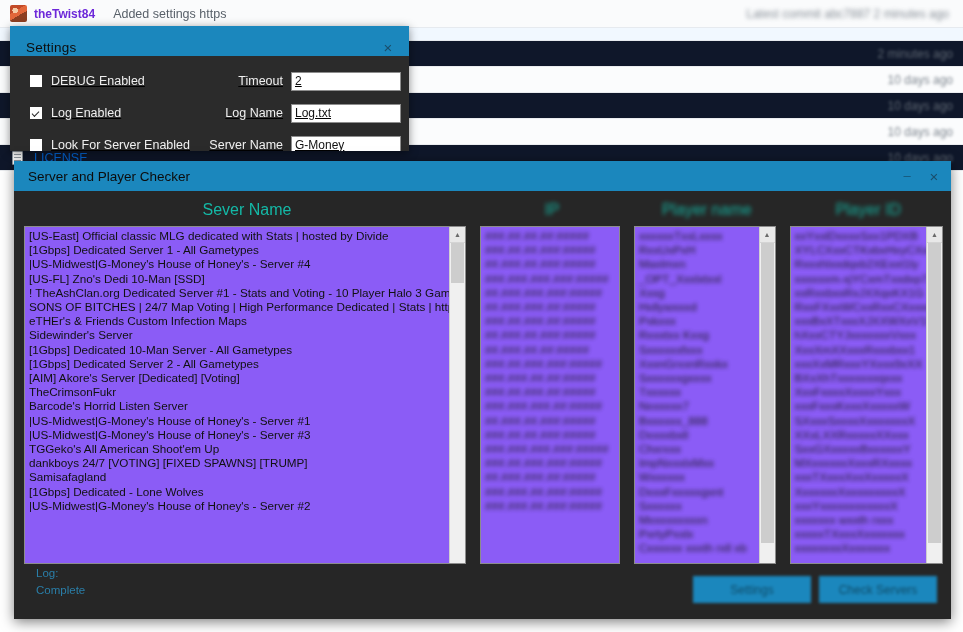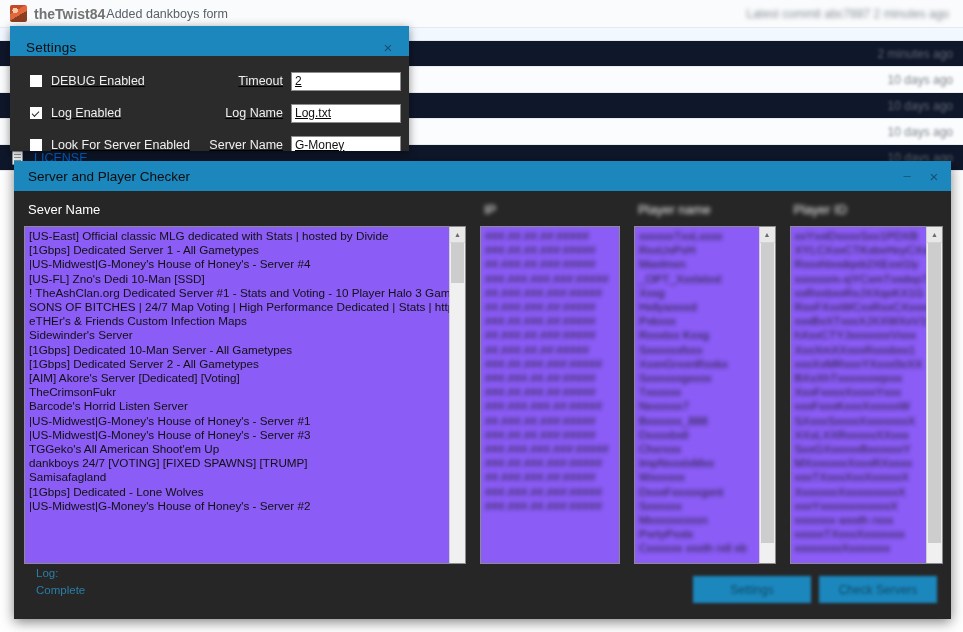--- a/index.html
+++ b/index.html
@@ -16,21 +16,21 @@
     position:absolute;left:0;top:0;width:963px;height:28px;
     background:#fafbfc;border-bottom:1px solid #e6eaef;
     display:flex;align-items:center;padding:0 10px;box-sizing:border-box;
   }
   .gh-avatar{
     width:17px;height:17px;border-radius:2px;flex:none;margin-right:7px;
     background:
       radial-gradient(circle at 30% 32%, #f4cba6 0 16%, transparent 17%),
       linear-gradient(150deg,#c24a28 0 34%,#e2673a 34% 58%,#8d3f22 58% 100%);
   }
-  .gh-user{font-size:14px;font-weight:bold;color:#737373;margin-right:1px;}
+  .gh-user{font-size:12px;font-weight:bold;color:#6d28d9;margin-right:18px;}
   .gh-msg{font-size:12.5px;color:#586069;}
   .gh-commit-right{
     margin-left:auto;font-size:12px;color:#6a737d;
     filter:blur(1.9px);opacity:.8;white-space:nowrap;padding-right:4px;
   }
   .gh-table{position:absolute;left:0;top:28px;width:963px;}
   .gh-head{
     height:12px;background:#f1f8ff;border-bottom:1px solid #e6eaef;
   }
   .gh-row{
@@ -119,22 +119,22 @@
   .win-main .title{font-size:13.5px;color:#0c0c0c;}
   .wmin{
     width:28px;height:24px;display:flex;align-items:flex-end;justify-content:center;
     color:#16577a;font-size:13px;padding-bottom:5px;box-sizing:border-box;
   }
   .main-body{position:relative;height:428px;}
 
   .cols{position:absolute;left:10px;top:8px;right:8px;display:flex;}
   .col{display:flex;flex-direction:column;}
   .col-h{
-    font-size:13px;color:#ffffff;height:27px;line-height:22px;
-    padding-left:4px;white-space:nowrap;
+    font-size:16px;color:#14b8a6;height:27px;line-height:22px;
+    padding-left:4px;white-space:nowrap;text-align:center;
   }
   .col-h.blurred{filter:blur(2.1px);opacity:.92;}
   .listbox{
     background:#8b5cf6;border:1px solid #8c8c8c;
     position:relative;overflow:hidden;box-sizing:border-box;
   }
   .listinner{padding:2px 0 0 2px;}
   .litem{
     font-size:11.7px;color:#111;line-height:14.2px;white-space:nowrap;
     padding-left:2px;
@@ -163,21 +163,21 @@
     font-size:12px;color:#0f4c69;filter:blur(1.5px);
   }
 </style>
 </head>
 <body>
 
 <div class="gh">
   <div class="gh-commitbar">
     <div class="gh-avatar"></div>
     <span class="gh-user">theTwist84</span>
-    <span class="gh-msg">Added dankboys form</span>
+    <span class="gh-msg">Added settings https</span>
     <span class="gh-commit-right">Latest commit abc7887 2 minutes ago</span>
   </div>
 
   <div class="gh-table">
     <div class="gh-head"></div>
 
     <div class="gh-row">
       <span class="gh-ico folder"></span>
       <span class="gh-name">...settings form</span>
       <span class="gh-age">2 minutes ago</span>

